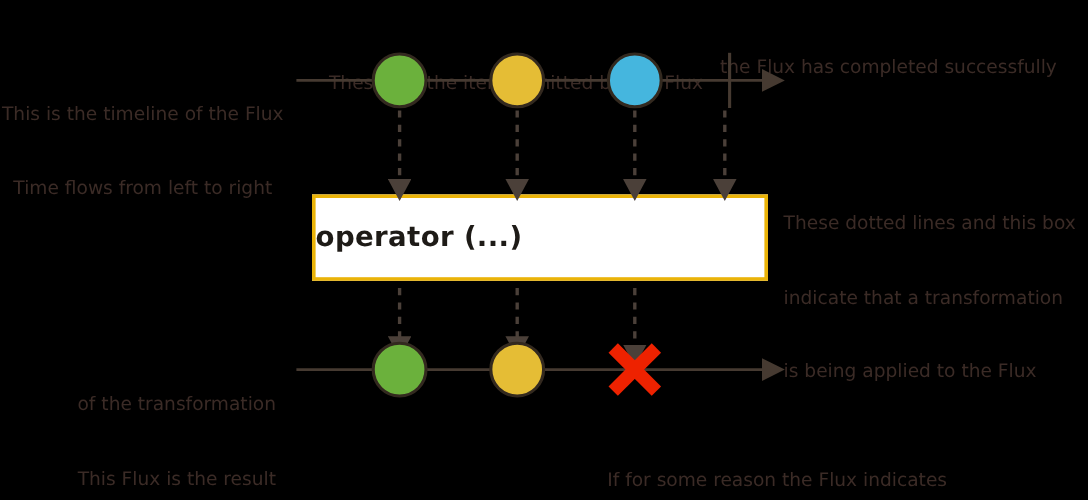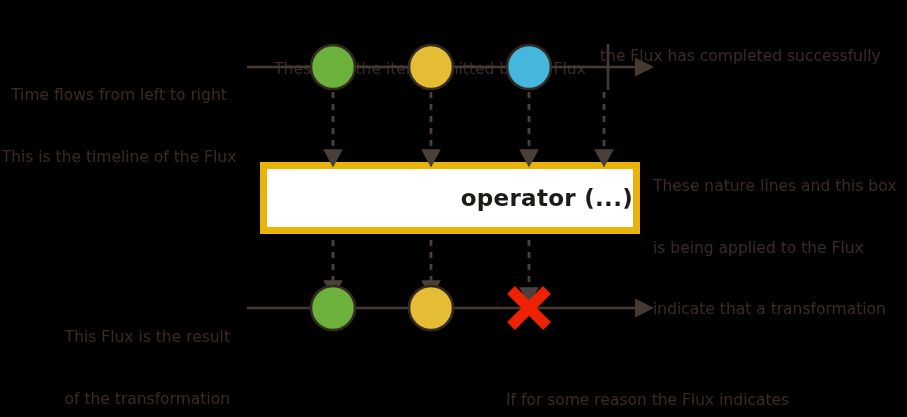--- a/index.html
+++ b/index.html
@@ -33,62 +33,62 @@
     position: absolute;
     left: 0;
     top: 0;
     width: 907px;
     height: 417px;
   }
 
   .op-box {
     position: absolute;
     background: #ffffff;
-    border: 7px solid #eab308;
+    border: 3px solid #eab308;
     box-sizing: border-box;
     display: flex;
     align-items: center;
-    justify-content: flex-end;
+    justify-content: flex-start;
   }
   .op-label {
     font-size: 23px;
     font-weight: bold;
     color: #1e1b17;
     letter-spacing: 0.3px;
     font-family: "DejaVu Sans", "Liberation Sans", sans-serif;
   }
 </style>
 </head>
 <body>
 
 <div id="canvas">
 
   <div class="annot center" style="left:0px; top:44px; width:238px;">
+    <div>This is the timeline of the Flux</div>
     <div>Time flows from left to right</div>
-    <div>This is the timeline of the Flux</div>
   </div>
 
   <div class="annot center" style="left:272px; top:18px; width:316px;">
     <div>These are the items emitted by the Flux</div>
   </div>
 
   <div class="annot left" style="left:600px; top:5px; width:305px;">
     <div>the Flux has completed successfully</div>
   </div>
 
   <div class="annot left" style="left:653px; top:135px; width:254px;">
-    <div>These nature lines and this box</div>
+    <div>These dotted lines and this box</div>
+    <div>indicate that a transformation</div>
     <div>is being applied to the Flux</div>
-    <div>indicate that a transformation</div>
   </div>
 
 
   <div class="annot right" style="left:20px; top:286px; width:210px;">
+    <div>of the transformation</div>
     <div>This Flux is the result</div>
-    <div>of the transformation</div>
   </div>
 
   <div class="annot left" style="left:506px; top:349px; width:300px;">
     <div>If for some reason the Flux indicates</div>
     
     
   </div>
 
   <div class="op-box" style="left:260px; top:162px; width:380px; height:72px;">
     <span class="op-label">operator (...)</span>

